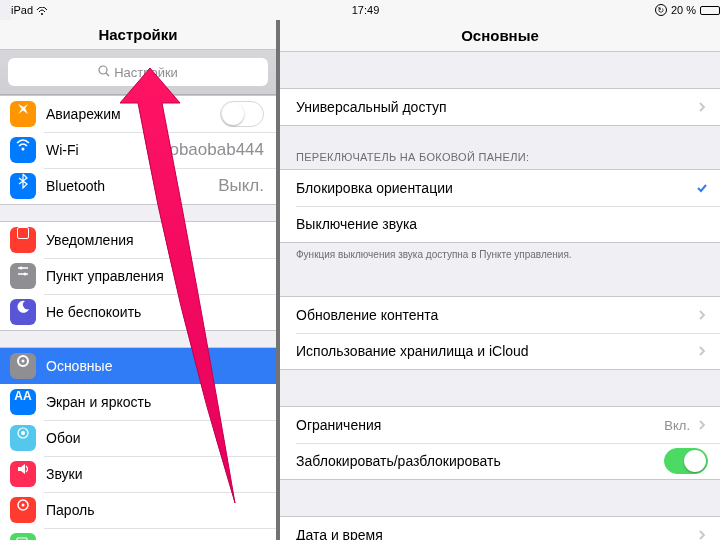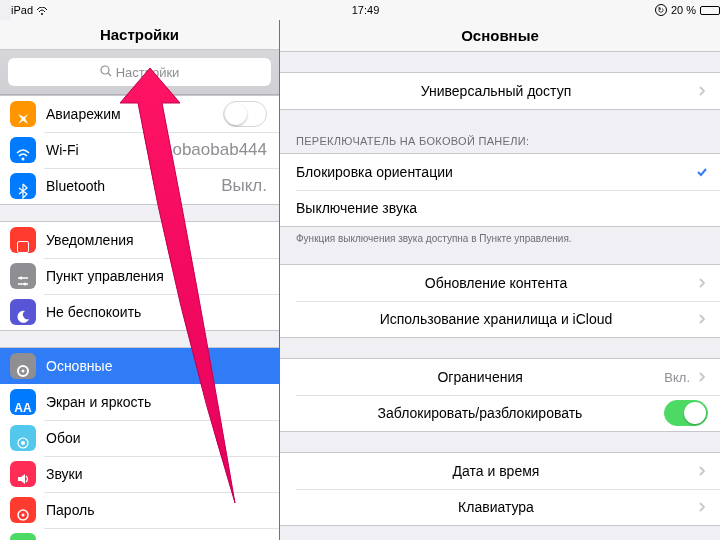--- a/index.html
+++ b/index.html
@@ -5,46 +5,46 @@
   * { margin:0; padding:0; box-sizing:border-box; font-family: -apple-system, "Helvetica Neue", Arial, sans-serif; }
   body { width:720px; height:540px; overflow:hidden; background:#efeff4; color:#000; position:relative; }
   .statusbar { height:20px; background:#f7f7f7; display:flex; align-items:center; font-size:11px; padding:0 0; position:relative;margin-left:11px; }
   .statusbar .left { flex:0 0 auto; color:#000; }
   .statusbar .center { position:absolute; left:0; right:0; text-align:center; }
   .statusbar .right { margin-left:auto; display:flex; align-items:center; gap:4px; }
   .battery-shell { display:inline-block; width:20px; height:9px; border:1px solid #000; border-radius:2px; position:relative; }
   .battery-shell::after { content:""; position:absolute; right:-3px; top:2px; width:2px; height:4px; background:#000; border-radius:1px;}
   .battery-fill { height:100%; width:20%; background:#000; }
   .columns { display:flex; height:520px; }
-  .sidebar { width:280px; background:#efeff4; border-right:1px solid #737373; display:flex; flex-direction:column; }
+  .sidebar { width:280px; background:#efeff4; border-right:4px solid #737373; display:flex; flex-direction:column; }
   .sidebar-header { height:32px; display:flex; align-items:center; justify-content:center; font-weight:600; font-size:15px; background:#f7f7f7; border-bottom:1px solid #c8c7cc;}
   .searchwrap { padding:8px; background:linear-gradient(#d6d6db,#cfcfd4); border-bottom:1px solid #b0b0b5;}
   .searchfield { width:100%; height:28px; border-radius:6px; border:none; background:#fff; text-align:center; font-size:13px; color:#8e8e93; display:flex; align-items:center; justify-content:center; gap:4px;}
   .cells { overflow:hidden; }
   .group { margin-top:16px; border-top:1px solid #c8c7cc; border-bottom:1px solid #c8c7cc; background:#fff;}
   .group.first { margin-top:0; }
   .cell { display:flex; align-items:center; height:36px; padding:0 12px 0 10px; font-size:14px; position:relative;}
   .cell + .cell::before { content:""; position:absolute; left:44px; right:0; top:0; height:1px; background:#e0e0e5;}
   .cell.selected { background:#2f7cf6; color:#fff; }
   .cell.selected + .cell::before { display:none; }
-  .appicon { width:26px; height:26px; border-radius:6px; margin-right:10px; flex:0 0 auto; display:flex; align-items:flex-end; justify-content:center; }
+  .appicon { width:26px; height:26px; border-radius:6px; margin-right:10px; flex:0 0 auto; display:flex; align-items:flex-start; justify-content:center; }
   .appicon svg { width:16px; height:16px; }
   .cell .label { flex:1; }
   .cell .val { color:#8e8e93; font-size:17px;}
   .switch { width:44px; height:26px; border-radius:13px; background:#fff; border:1px solid #d7d7db; position:relative; flex:0 0 auto;}
   .switch.on { background:#4cd964; border-color:#4cd964;}
   .switch::after { content:""; position:absolute; top:1px; left:1px; width:22px; height:22px; border-radius:50%; background:#fff; box-shadow:0 1px 2px rgba(0,0,0,.3);}
   .switch.on::after { left:auto; right:1px; }
   .detail { flex:1; display:flex; flex-direction:column; background:#efeff4;}
   .detail-header { height:32px; display:flex; align-items:center; justify-content:center; font-weight:600; font-size:15px; background:#f7f7f7; border-bottom:1px solid #c8c7cc;}
   .detail-body { overflow-y:auto; flex:1; }
   .section-label { font-size:11px; color:#6d6d72; padding:25px 16px 6px; text-transform:uppercase; letter-spacing:.3px;}
   .section-note { font-size:10px; color:#6d6d72; padding:6px 16px 0;}
   .dgroup { background:#fff; border-top:1px solid #c8c7cc; border-bottom:1px solid #c8c7cc;}
-  .dgroup.gap { margin-top:20px;text-align:center; }
+  .dgroup.gap { margin-top:36px; }
   .dcell { display:flex; align-items:center; height:36px; padding:0 12px 0 16px; font-size:14px; position:relative;}
   .dcell + .dcell::before { content:""; position:absolute; left:16px; right:0; top:0; height:1px; background:#e0e0e5;}
   .dcell .label { flex:1; }
   .dcell .val { color:#8e8e93; font-size:13px; margin-right:6px;}
   .chev { color:#c7c7cc; flex:0 0 auto;}
   .chev svg, .check svg { width:12px; height:12px; display:block;}
   .check { color:#2f7cf6; }
   
   .arrow { position:absolute; left:80px; top:48px; pointer-events:none; z-index:10;}
 </style>

